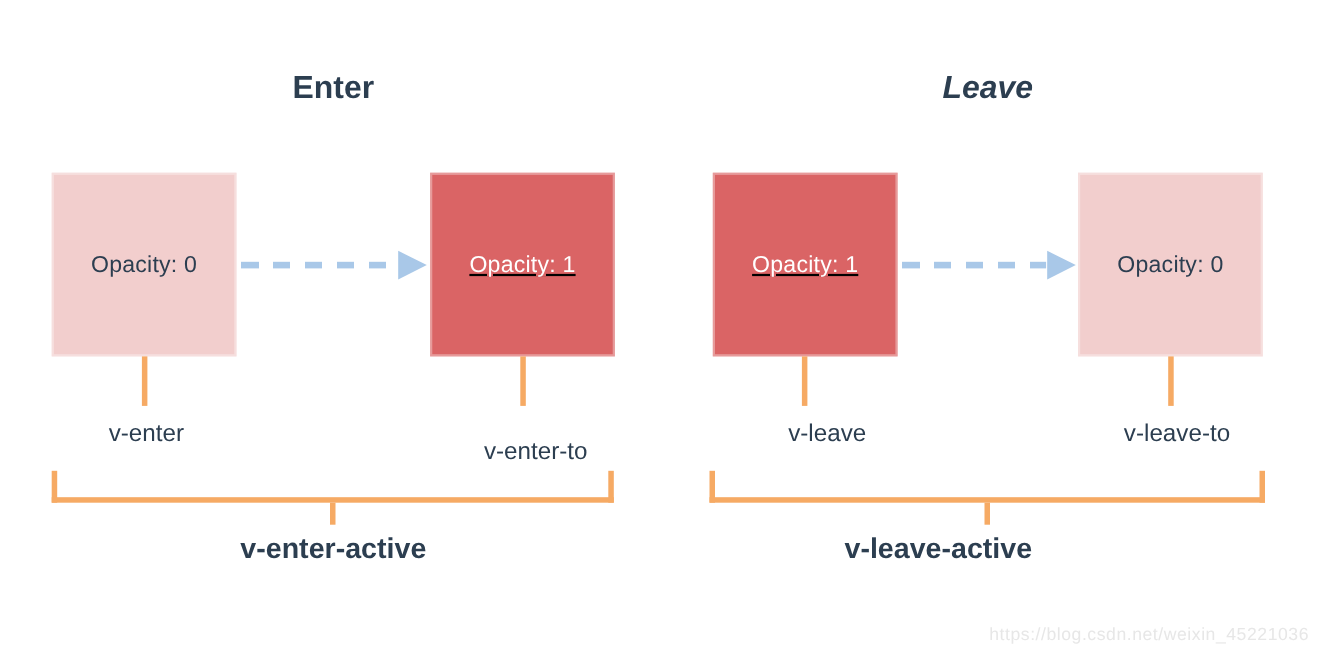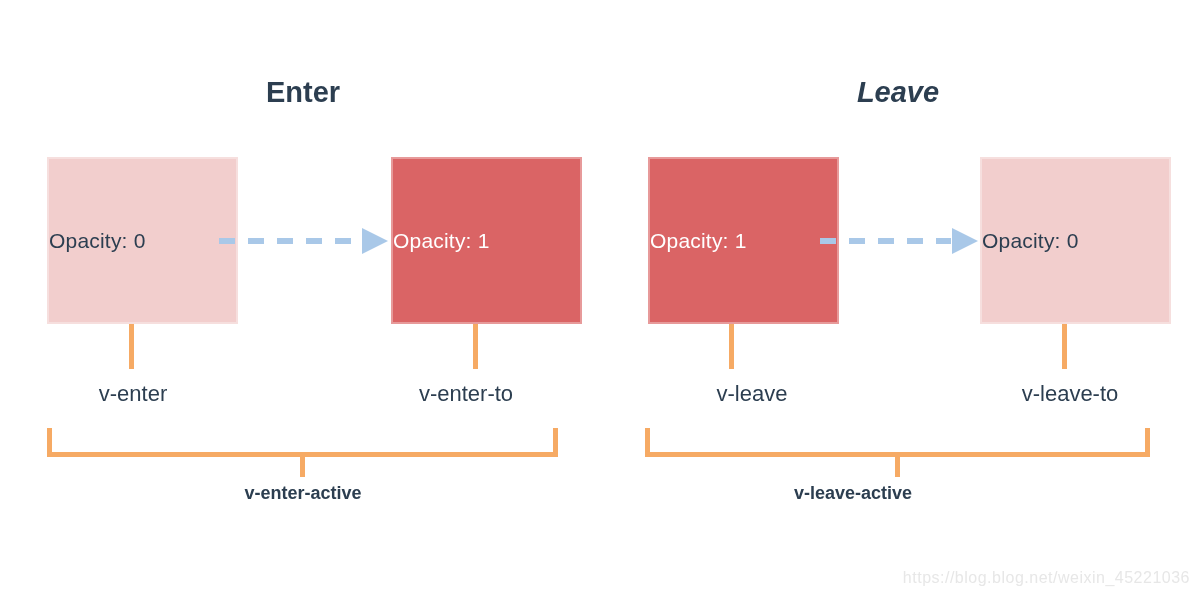--- a/index.html
+++ b/index.html
@@ -11,31 +11,31 @@
     --connector-orange:#f6aa64;
     --arrow-blue:#a9c8e8;
     --watermark-gray:#e7e7e7;
     --background:#ffffff;
   }
   *{margin:0;padding:0;box-sizing:border-box;}
   html,body{width:1200px;height:600px;background:var(--background);
     font-family:"Liberation Sans","DejaVu Sans",sans-serif;}
   .canvas{position:relative;width:1200px;height:600px;background:var(--background);overflow:hidden;}
 
-  .phase-title{position:absolute;top:76px;transform:translateX(-50%);
+  .phase-title{position:absolute;top:64px;transform:translateX(-50%);
     font-size:29px;font-weight:700;color:var(--heading-text);white-space:nowrap;}
   .t-enter{left:303px;}
   .t-leave{left:898px;font-style:italic;}
 
-  .box{position:absolute;top:157px;width:191px;height:167px;
-    display:flex;align-items:center;
+  .box{position:absolute;top:157px;width:168px;height:167px;
+    display:flex;align-items:center;justify-content:center;
     border:2px solid rgba(255,255,255,0.35);}
   .box.light{background:var(--box-light);}
   .box.light .box-label{color:var(--box-text-light);}
-  .box.solid{background:var(--box-solid);}
+  .box.solid{background:var(--box-solid);text-decoration:underline;}
   .box.solid .box-label{color:var(--box-text-solid);}
   .box-label{font-size:21px;font-weight:500;letter-spacing:0.2px;white-space:nowrap;}
   .b-enter-from{left:47px;}
   .b-enter-to{left:391px;}
   .b-leave-from{left:648px;}
   .b-leave-to{left:980px;}
 
   .dash-line{position:absolute;top:238px;height:6px;
     background:repeating-linear-gradient(90deg,
       var(--arrow-blue) 0,var(--arrow-blue) 16px,
@@ -50,36 +50,36 @@
 
   .conn{position:absolute;top:324px;width:5px;height:45px;background:var(--connector-orange);}
   .c-enter-from{left:129px;}
   .c-enter-to{left:473px;}
   .c-leave-from{left:729px;}
   .c-leave-to{left:1062px;}
 
   .class-label{position:absolute;top:381px;transform:translateX(-50%);
     font-size:22px;font-weight:400;color:var(--heading-text);white-space:nowrap;}
   .l-enter-from{left:133px;}
-  .l-enter-to{left:466px;}
+  .l-enter-to{left:487px;margin-top:16px;}
   .l-leave-from{left:752px;}
   .l-leave-to{left:1070px;}
 
   .bracket{position:absolute;top:428px;height:29px;
     border-left:5px solid var(--connector-orange);
     border-right:5px solid var(--connector-orange);
     border-bottom:5px solid var(--connector-orange);}
   .br-enter{left:47px;width:511px;}
   .br-leave{left:645px;width:505px;}
   .tick{position:absolute;top:457px;width:5px;height:20px;background:var(--connector-orange);}
   .tk-enter{left:300px;}
   .tk-leave{left:895px;}
 
   .active-label{position:absolute;top:483px;transform:translateX(-50%);
-    font-size:18px;font-weight:700;color:var(--heading-text);white-space:nowrap;}
+    font-size:26px;font-weight:700;color:var(--heading-text);white-space:nowrap;}
   .al-enter{left:303px;}
   .al-leave{left:853px;}
 
   .watermark{position:absolute;top:569px;right:10px;
     font-size:16px;color:var(--watermark-gray);letter-spacing:0.5px;white-space:nowrap;}
 </style>
 </head>
 <body>
 
 <div class="canvas">
@@ -129,14 +129,14 @@
 
     <div class="class-label l-leave-from">v-leave</div>
     <div class="class-label l-leave-to">v-leave-to</div>
 
     <div class="bracket br-leave"></div>
     <div class="tick tk-leave"></div>
 
     <div class="active-label al-leave">v-leave-active</div>
   </section>
 
-  <div class="watermark">https://blog.blog.net/weixin_45221036</div>
+  <div class="watermark">https://blog.csdn.net/weixin_45221036</div>
 </div>
 
 </body></html>

